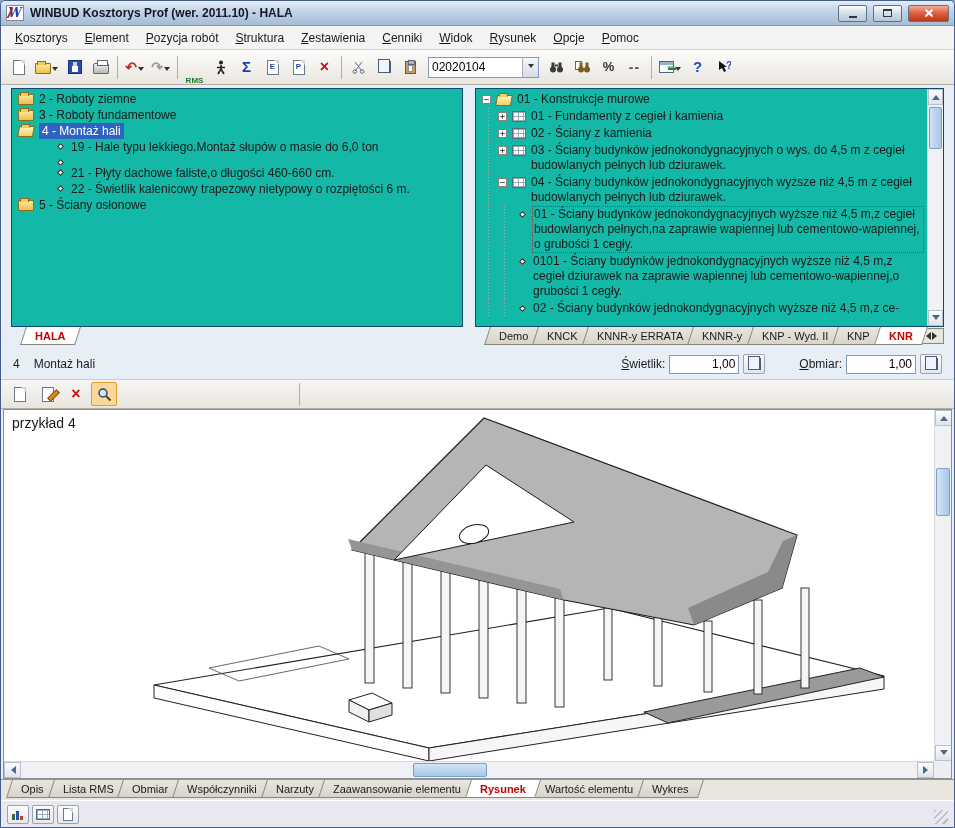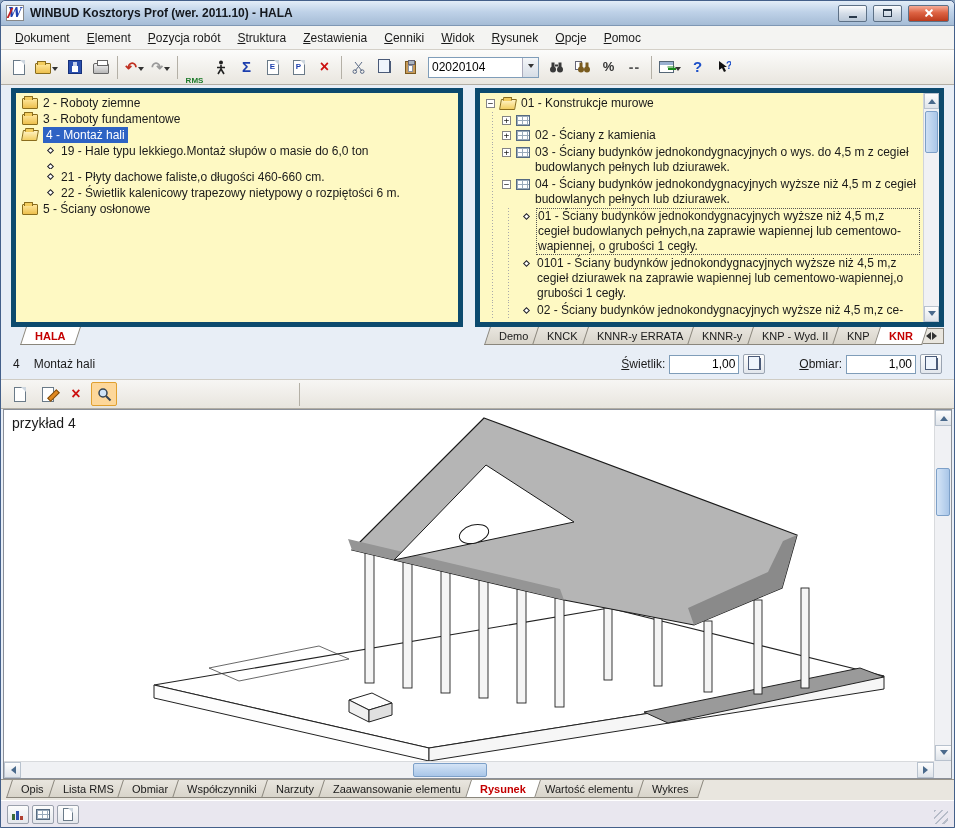--- a/index.html
+++ b/index.html
@@ -82,25 +82,25 @@
   .combo input { width:78px; height:17px; border:none; outline:none; font:12px "Liberation Sans",sans-serif; padding:0 3px; }
   .combo-btn { width:16px; height:19px; background:linear-gradient(#f4f6f8,#d6dde6); border-left:1px solid #aab;
                display:flex; align-items:center; justify-content:center; }
   .combo-btn .caret { margin:0; }
 
   
   .panels { height:264px; flex:none; display:flex; gap:12px; padding:3px 10px 0; background:#e8eef6; }
   .panel { display:flex; flex-direction:column; min-width:0; }
   .panel.left { width:452px; flex:none; }
   .panel.right { flex:1; }
-  .tree-box { flex:1; background:#fef9c3; border:5px solid #0c4a6e; overflow:hidden; position:relative; padding-top:2px; }
+  .tree-box { flex:1; background:#14b8a6; border:1px solid #0c4a6e; overflow:hidden; position:relative; padding-top:2px; }
   .panel-tabs { height:22px; flex:none; display:flex; align-items:flex-start; padding-left:12px; position:relative; }
 
   .lt-row { display:flex; gap:5px; padding:0 2px 0 6px; line-height:16px; white-space:nowrap; overflow:hidden; }
-  .lt-row.lvl1 { padding-left:30px; }
+  .lt-row.lvl1 { padding-left:44px; }
   .lt-label.sel { background:#2e63c4; color:#fff; padding:0 3px; }
   .dia { width:5px; height:5px; border:1px solid #222; background:#fff; transform:rotate(45deg); flex:none; margin:5px 3px 0 2px; }
 
   .rt-row { display:flex; gap:5px; padding:1px 20px 1px 6px; line-height:15px; }
   .rt-row.lvl1 { padding-left:22px; background:repeating-linear-gradient(to bottom,#aaa 0 1px,transparent 1px 3px) 12px 0/1px 100% no-repeat; }
   .rt-row.lvl2 { padding-left:42px; background:
       repeating-linear-gradient(to bottom,#aaa 0 1px,transparent 1px 3px) 12px 0/1px 100% no-repeat,
       repeating-linear-gradient(to bottom,#aaa 0 1px,transparent 1px 3px) 28px 0/1px 100% no-repeat; }
   .rt-text { flex:1; min-width:0; }
   .rt-text.focus-dotted { border:1px dotted #555; margin:-1px; padding:0 1px; }
@@ -196,21 +196,21 @@
       </span>
     <span class="win-btn">
         <span class="glyph-max"></span>
       </span>
     <span class="win-btn close">
         <span class="glyph-close"></span>
       </span>
   </div>
 
   <div class="menubar">
-    <span class="menu-item">Dokument</span>
+    <span class="menu-item">Kosztorys</span>
     <span class="menu-item">Element</span>
     <span class="menu-item">Pozycja robót</span>
     <span class="menu-item">Struktura</span>
     <span class="menu-item">Zestawienia</span>
     <span class="menu-item">Cenniki</span>
     <span class="menu-item">Widok</span>
     <span class="menu-item">Rysunek</span>
     <span class="menu-item">Opcje</span>
     <span class="menu-item">Pomoc</span>
   </div>
@@ -370,20 +370,21 @@
     <div class="panel right">
       <div class="tree-box">
         <div class="rt-row">
             <span class="exp minus"></span>
             <span class="i-folder open"></span>
             <span class="rt-text">01 - Konstrukcje murowe</span>
           </div>
         <div class="rt-row lvl1">
             <span class="exp plus"></span>
             <span class="i-grid"></span>
+            <span class="rt-text">01 - Fundamenty z cegieł i kamienia</span>
           </div>
         <div class="rt-row lvl1">
             <span class="exp plus"></span>
             <span class="i-grid"></span>
             <span class="rt-text">02 - Ściany z kamienia</span>
           </div>
         <div class="rt-row lvl1">
             <span class="exp plus"></span>
             <span class="i-grid"></span>
             <span class="rt-text">03 - Ściany budynków jednokondygnacyjnych o wys. do 4,5 m z cegieł budowlanych pełnych lub dziurawek.</span>

